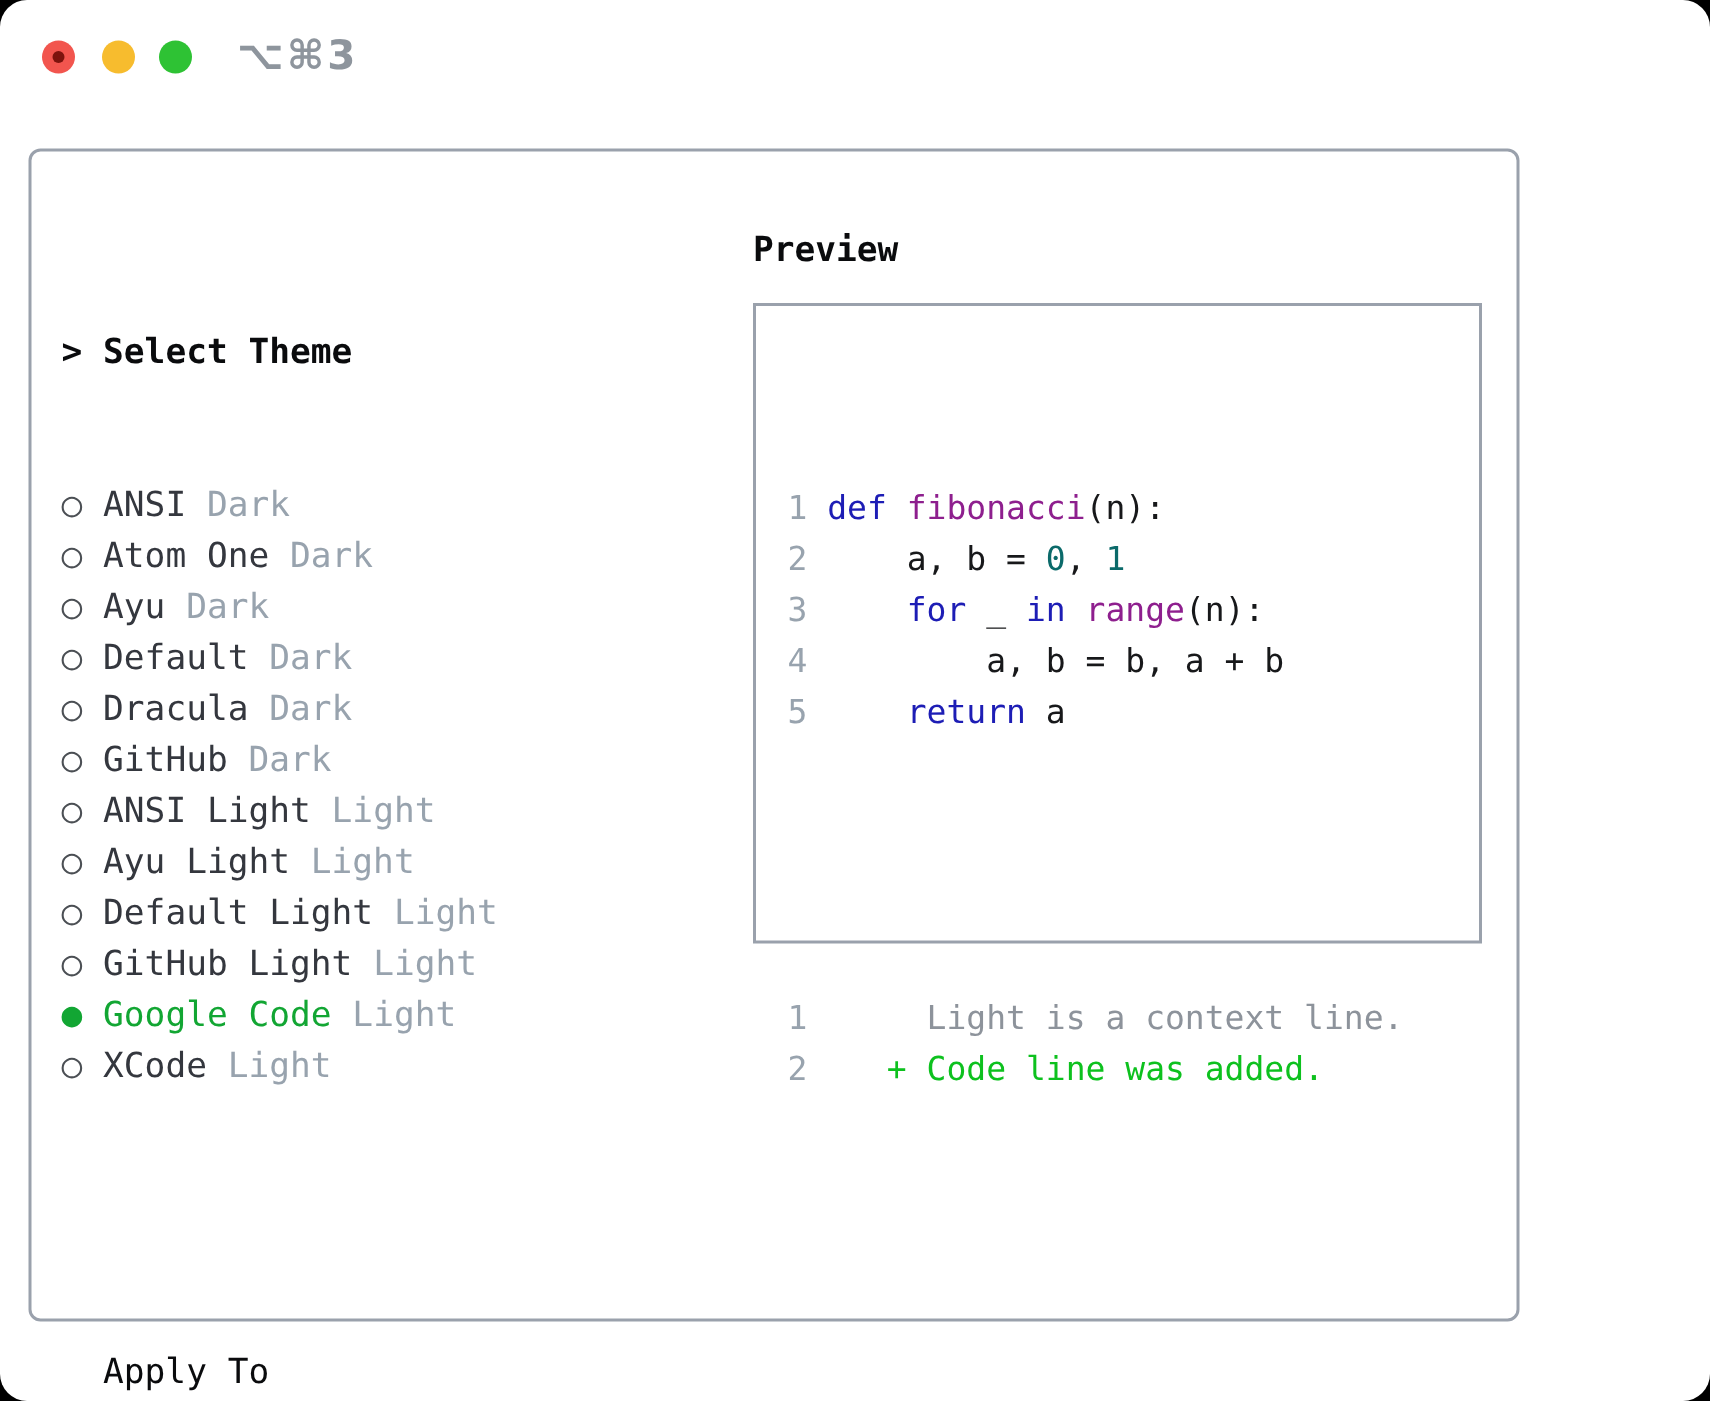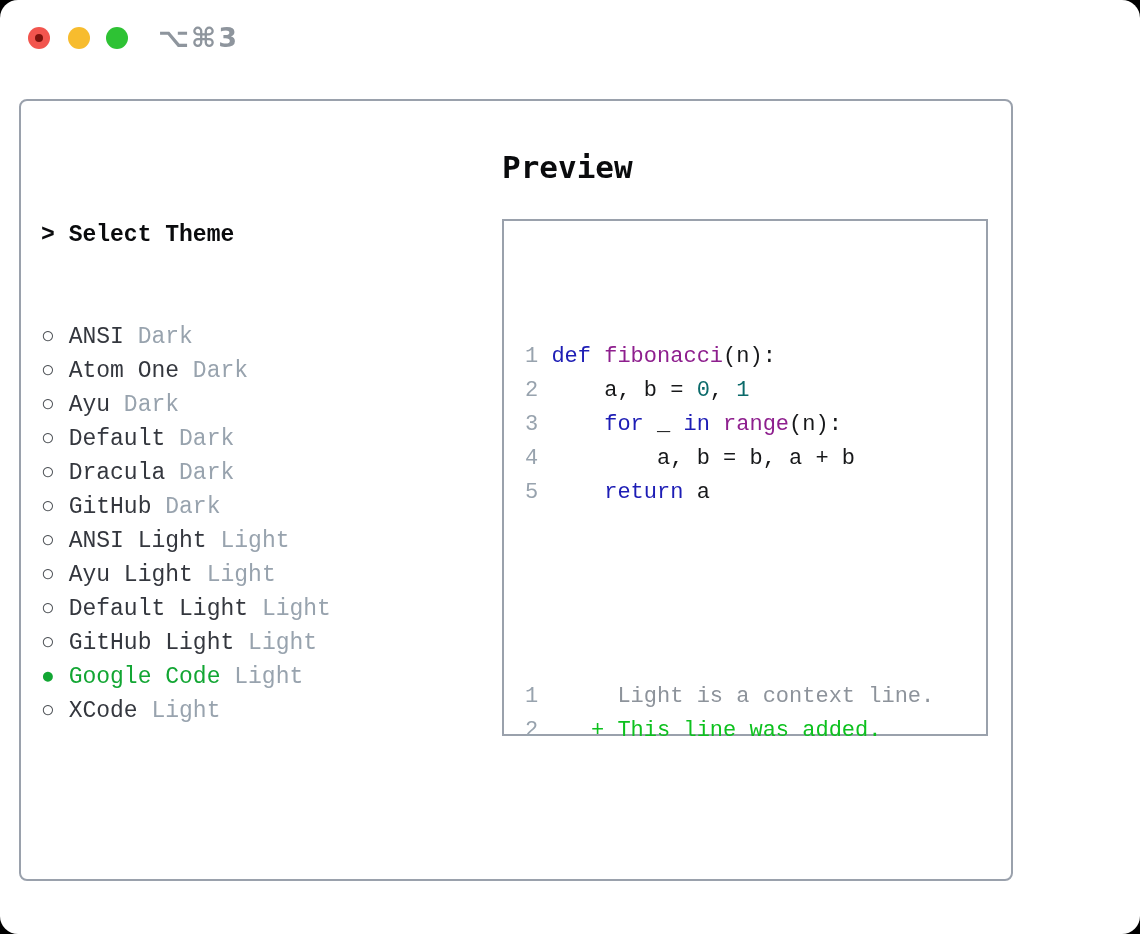--- a/index.html
+++ b/index.html
@@ -18,32 +18,32 @@
   .shortcut{position:absolute;left:158px;top:22px;font-size:27px;font-weight:bold;
             color:#8e959d;letter-spacing:2px;font-family:"DejaVu Sans","DejaVu Sans Mono",sans-serif;}
 
   
   .panel{position:absolute;left:19px;top:99px;width:994px;height:782px;box-sizing:border-box;
          border:2px solid var(--border-gray);border-radius:8px;background:#fff;}
 
   
   .left-col{position:absolute;left:20px;top:49px;font-size:23px;line-height:34px;
             white-space:pre;color:#34373e;}
-  .row{height:34px;font-family:Liberation Mono, monospace;}
+  .row{height:34px;}
   .spacer{height:34px;}
   .hdr{color:#0a0b0d;font-weight:bold;}
   .hdr-plain{color:#0a0b0d;}
   .marker{color:#4b4f54;}
   .row.selected .marker, .row.selected .t-name, .row.selected .t-label{color:var(--accent-green);}
   .t-var{color:var(--muted-gray);}
 
   
-  .preview-title{position:absolute;left:481px;top:49px;line-height:34px;font-size:31px;
+  .preview-title{position:absolute;left:481px;top:49px;line-height:34px;font-size:23px;
                  font-weight:bold;color:#0a0b0d;}
-  .preview-box{position:absolute;left:481px;top:118px;width:486px;height:517px;box-sizing:border-box;
+  .preview-box{position:absolute;left:481px;top:101px;width:486px;height:427px;box-sizing:border-box;
                border:2px solid var(--border-gray);background:#fff;}
   .code{position:absolute;left:21px;top:51px;font-size:22px;line-height:34px;white-space:pre;color:#17181a;}
   .lnum{color:var(--muted-gray);}
   .tok-kw{color:var(--keyword-blue);}
   .tok-fn{color:var(--function-purple);}
   .tok-lit{color:var(--literal-teal);}
   .diff-context{color:#8d939b;}
   .diff-deleted{color:var(--diff-deleted);}
   .diff-added{color:var(--diff-added);}
 </style>
@@ -59,30 +59,31 @@
       <div class="light green"></div>
       <div class="shortcut">⌥⌘3</div>
     </div>
 
     <div class="panel">
 
       <div class="left-col">
         <div class="row"><span class="hdr">&gt;</span><span> </span><span class="hdr">Select Theme</span></div>
         <div id="theme-rows"><div class="row"><span class="marker">○</span> <span class="t-name">ANSI</span> <span class="t-var">Dark</span></div><div class="row"><span class="marker">○</span> <span class="t-name">Atom One</span> <span class="t-var">Dark</span></div><div class="row"><span class="marker">○</span> <span class="t-name">Ayu</span> <span class="t-var">Dark</span></div><div class="row"><span class="marker">○</span> <span class="t-name">Default</span> <span class="t-var">Dark</span></div><div class="row"><span class="marker">○</span> <span class="t-name">Dracula</span> <span class="t-var">Dark</span></div><div class="row"><span class="marker">○</span> <span class="t-name">GitHub</span> <span class="t-var">Dark</span></div><div class="row"><span class="marker">○</span> <span class="t-name">ANSI Light</span> <span class="t-var">Light</span></div><div class="row"><span class="marker">○</span> <span class="t-name">Ayu Light</span> <span class="t-var">Light</span></div><div class="row"><span class="marker">○</span> <span class="t-name">Default Light</span> <span class="t-var">Light</span></div><div class="row"><span class="marker">○</span> <span class="t-name">GitHub Light</span> <span class="t-var">Light</span></div><div class="row selected"><span class="marker">●</span> <span class="t-name">Google Code</span> <span class="t-var">Light</span></div><div class="row"><span class="marker">○</span> <span class="t-name">XCode</span> <span class="t-var">Light</span></div></div>
         <div class="spacer"></div>
+        <div class="row"><span>  </span><span class="hdr-plain">Apply To</span></div>
         
         
         
       </div>
 
       <div class="preview-title">Preview</div>
 
       <div class="preview-box">
         <div class="code">
           <div id="code-lines"><div class="row"><span class="lnum">1</span> <span class="tok-kw">def</span><span> </span><span class="tok-fn">fibonacci</span><span>(n):</span></div><div class="row"><span class="lnum">2</span> <span>    a, b = </span><span class="tok-lit">0</span><span>, </span><span class="tok-lit">1</span></div><div class="row"><span class="lnum">3</span> <span>    </span><span class="tok-kw">for</span><span> _ </span><span class="tok-kw">in</span><span> </span><span class="tok-fn">range</span><span>(n):</span></div><div class="row"><span class="lnum">4</span> <span>        a, b = b, a + b</span></div><div class="row"><span class="lnum">5</span> <span>    </span><span class="tok-kw">return</span><span> a</span></div></div>
           <div class="spacer"></div>
-          <div id="diff-lines"><div class="row"><span class="lnum">1</span> <span class="diff-context">     Light is a context line.</span></div><div class="row"><span class="lnum">2</span> <span class="diff-added">   + This line was added.</span></div></div>
+          <div id="diff-lines"><div class="row"><span class="lnum">1</span> <span class="diff-context">     Light is a context line.</span></div><div class="row"><span class="lnum">2</span> <span class="diff-added">   + Code line was added.</span></div></div>
         </div>
       </div>
 
     </div>
   </div>
 </div>
 
 </body></html>

